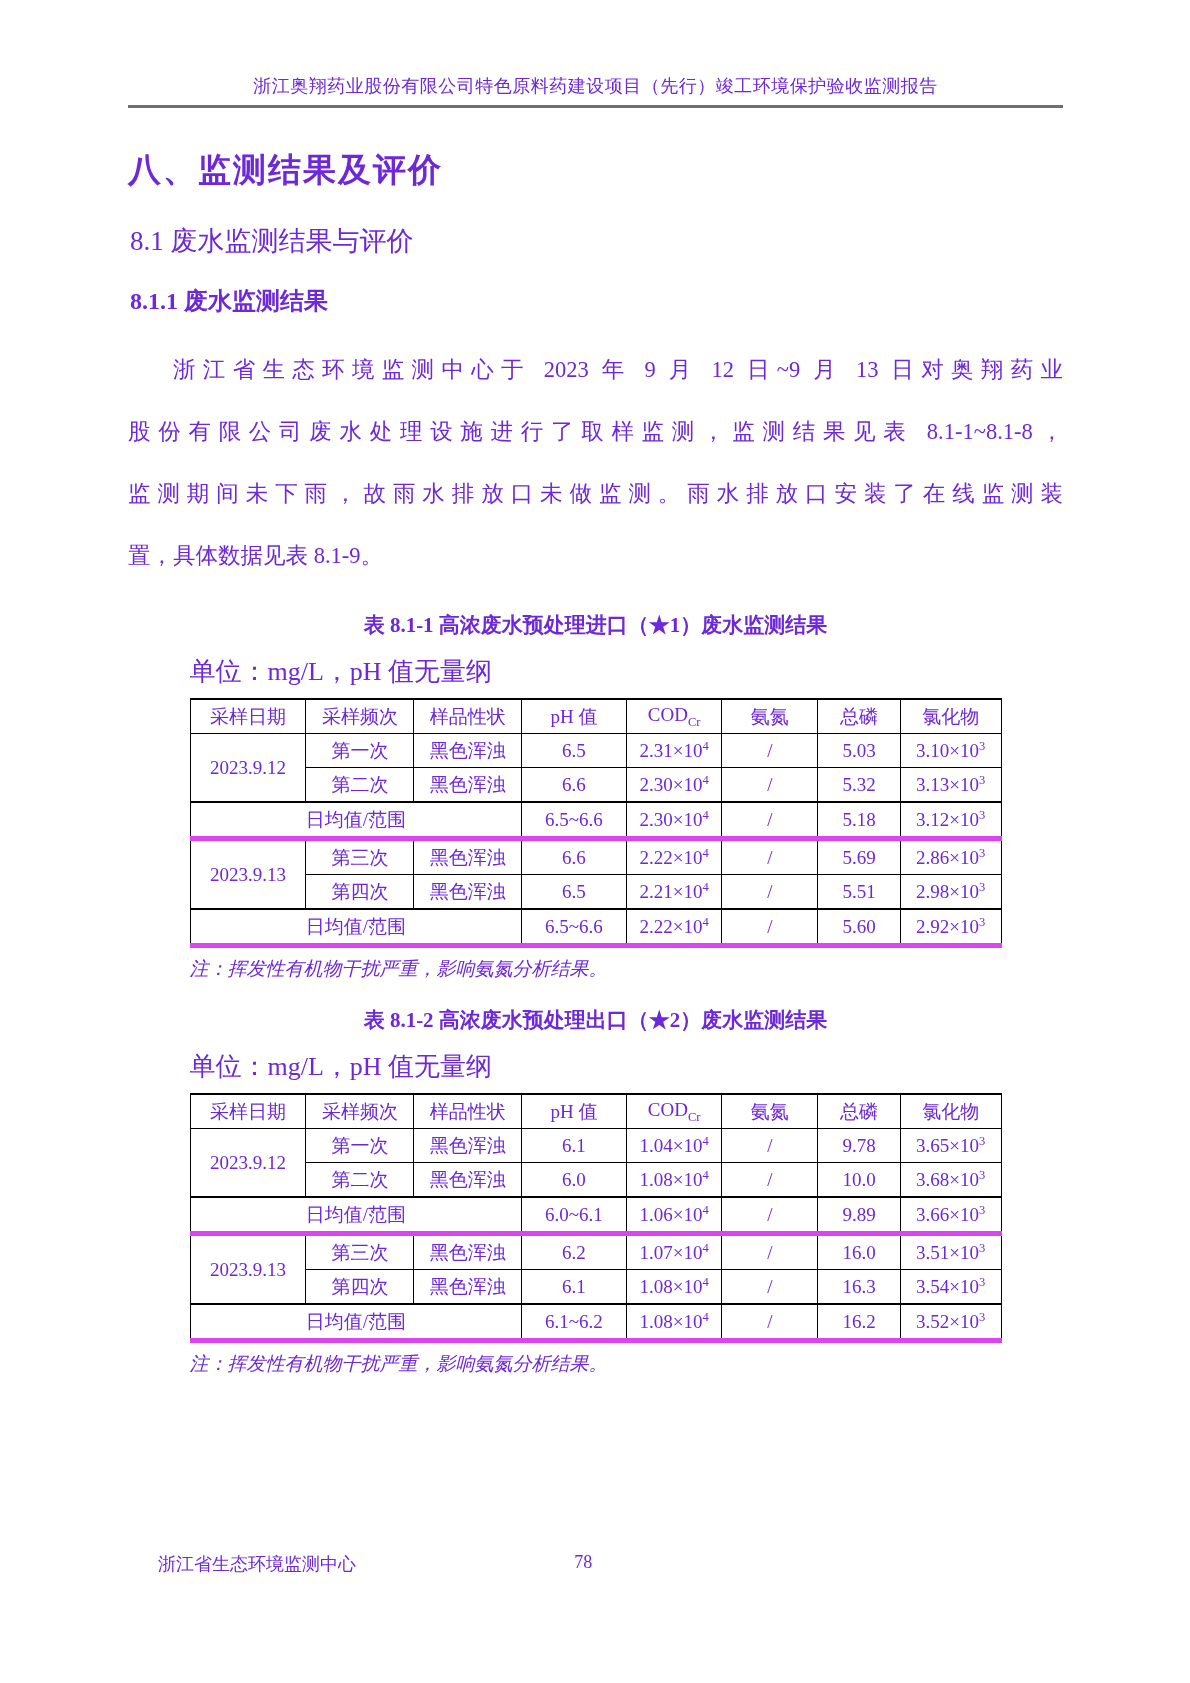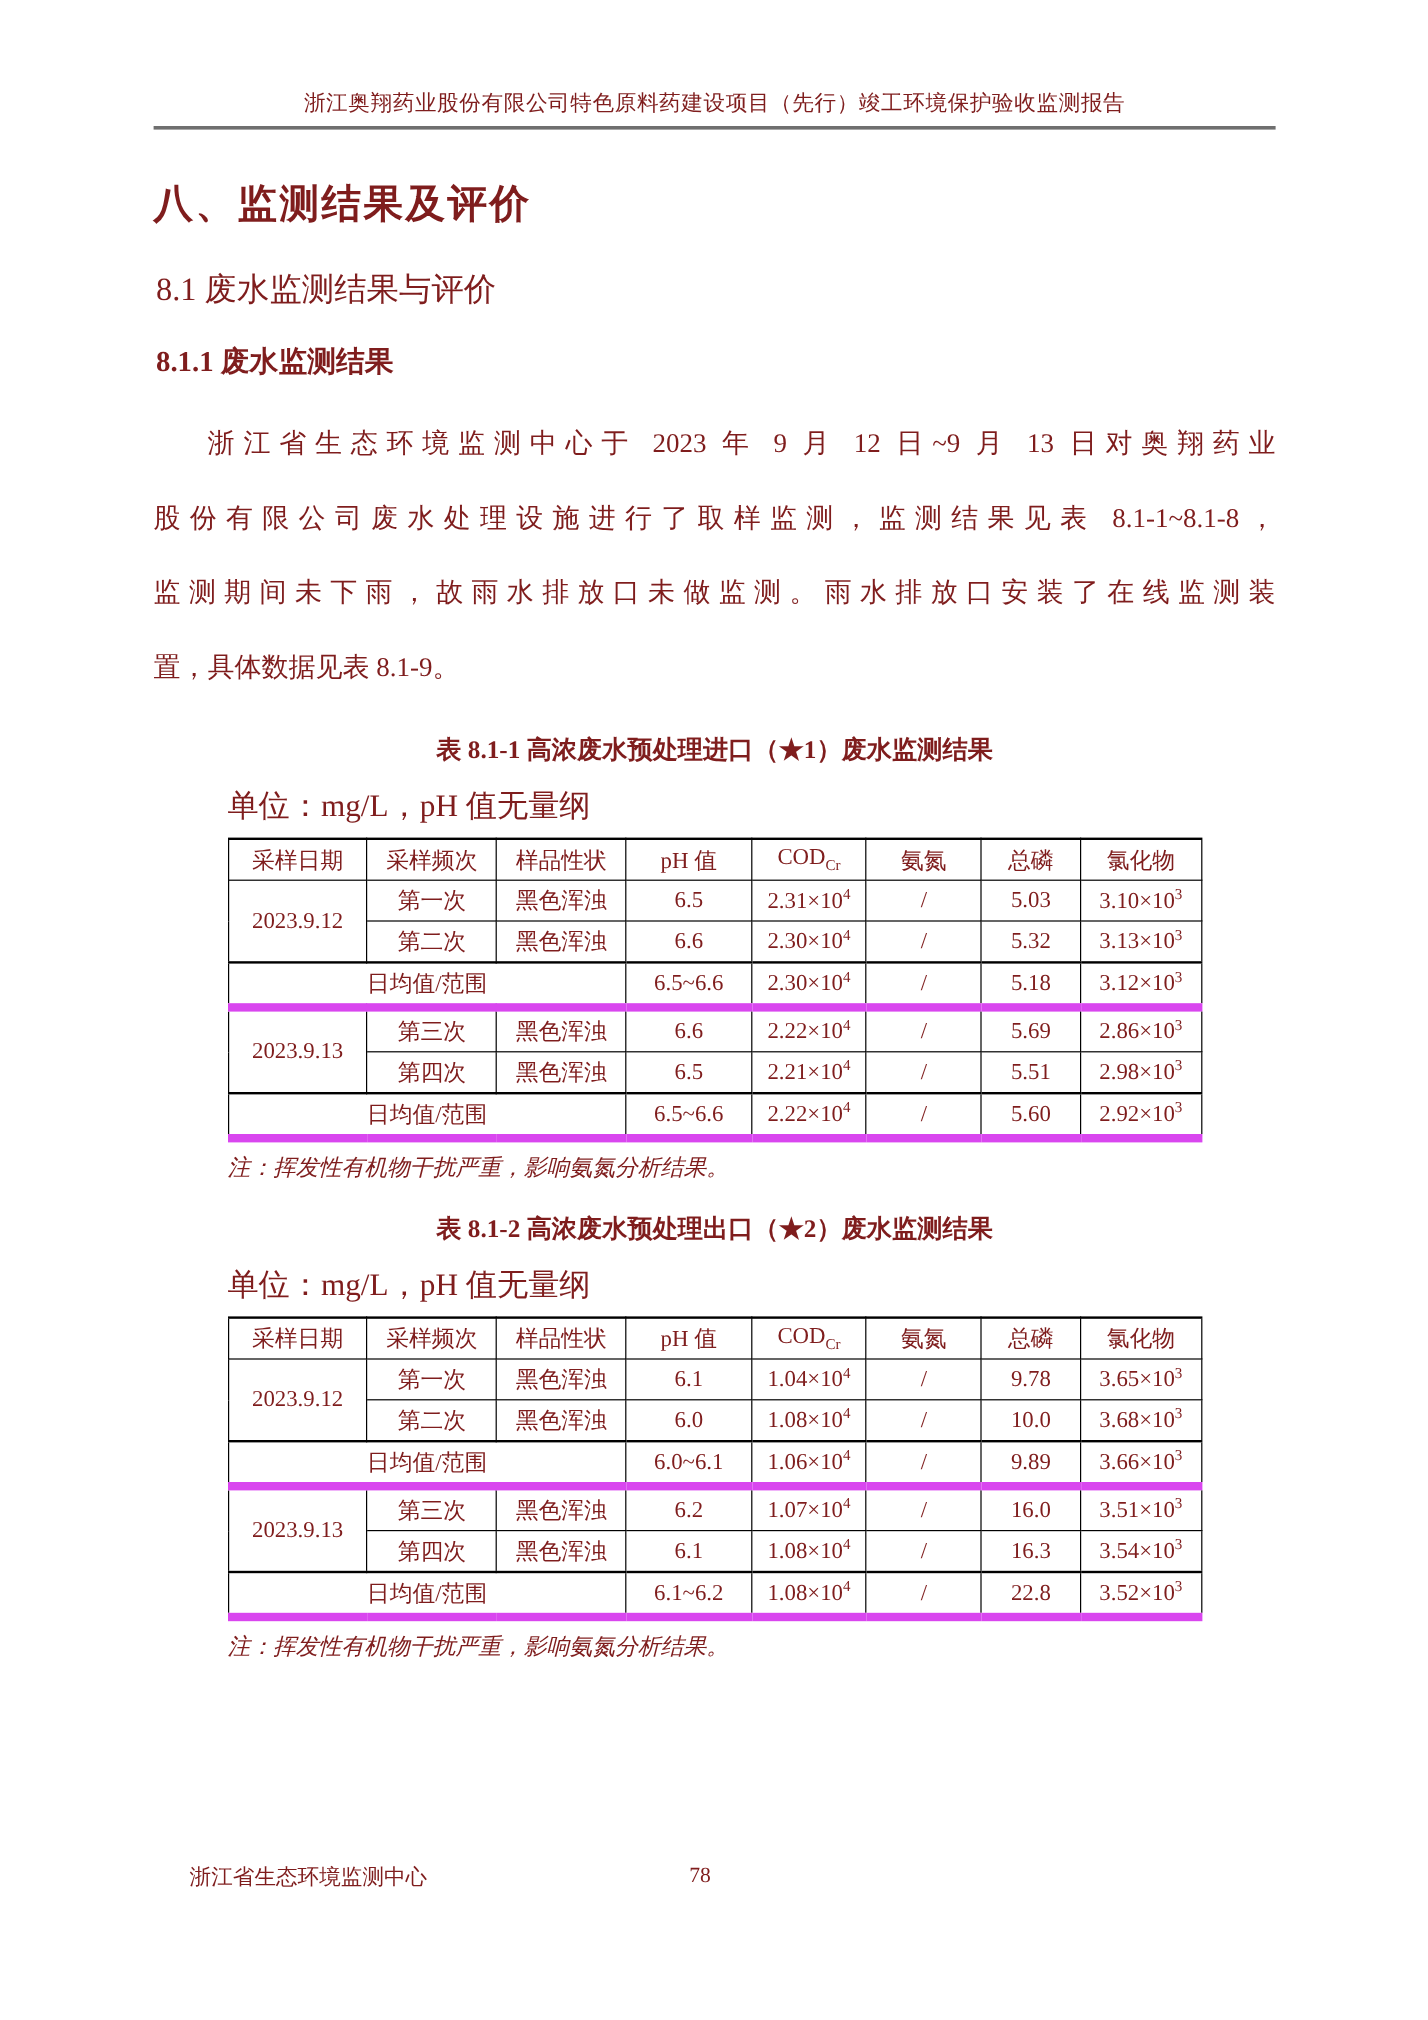--- a/index.html
+++ b/index.html
@@ -1,21 +1,21 @@
 <!DOCTYPE html>
 <html lang="zh"><head>
 <meta charset="utf-8">
 <style>
   html,body { margin:0; padding:0; background:#fff; }
   .page {
     position:relative;
     width:1190px; height:1683px;
     margin:0 auto;
     background:#fff;
-    color:#7f1d1d;
+    color:#6d28d9;
     font-family:"Liberation Serif","DejaVu Serif",serif;
     overflow:hidden;
   }
   .content { padding:0 127px 0 128px; }
 
   .doc-header {
     padding-top:74px;
     padding-bottom:7px;
     text-align:center;
     font-size:18px;
@@ -76,21 +76,21 @@
     text-align:center;
     vertical-align:middle;
     font-weight:normal;
     height:33px;
     padding:0 2px;
     overflow:hidden;
     white-space:nowrap;
   }
   table.data-table tr.daily td {
     border-top:2px solid #000;
-    border-bottom:7px solid #d946ef;
+    border-bottom:5px solid #d946ef;
   }
   table.data-table sup { font-size:0.66em; }
   table.data-table sub { font-size:0.66em; }
   .tbl-note {
     margin-top:8px;
     font-size:19px;
     text-align:left;
     font-style:italic;
   }
 
@@ -287,21 +287,21 @@
               <td>1.08×10<sup>4</sup></td>
               <td>/</td>
               <td>16.3</td>
               <td>3.54×10<sup>3</sup></td>
             </tr>
             <tr class="daily">
               <td colspan="3">日均值/范围</td>
               <td>6.1~6.2</td>
               <td>1.08×10<sup>4</sup></td>
               <td>/</td>
-              <td>22.8</td>
+              <td>16.2</td>
               <td>3.52×10<sup>3</sup></td>
             </tr>
           </tbody>
         </table>
       <div class="tbl-note">注：挥发性有机物干扰严重，影响氨氮分析结果。</div>
     </div>
 
   </div>
 
   <div class="footer-org">浙江省生态环境监测中心</div>

